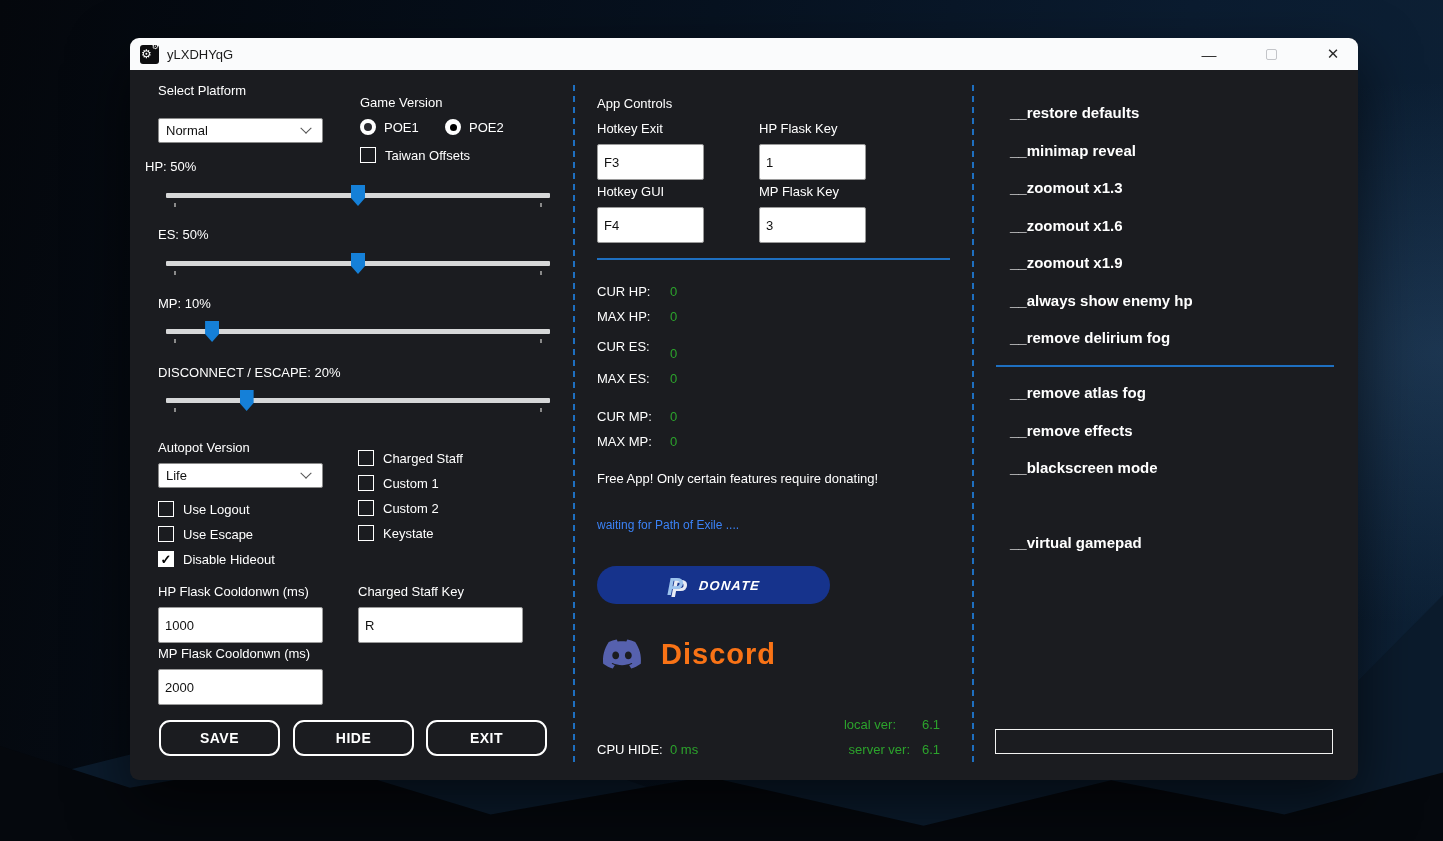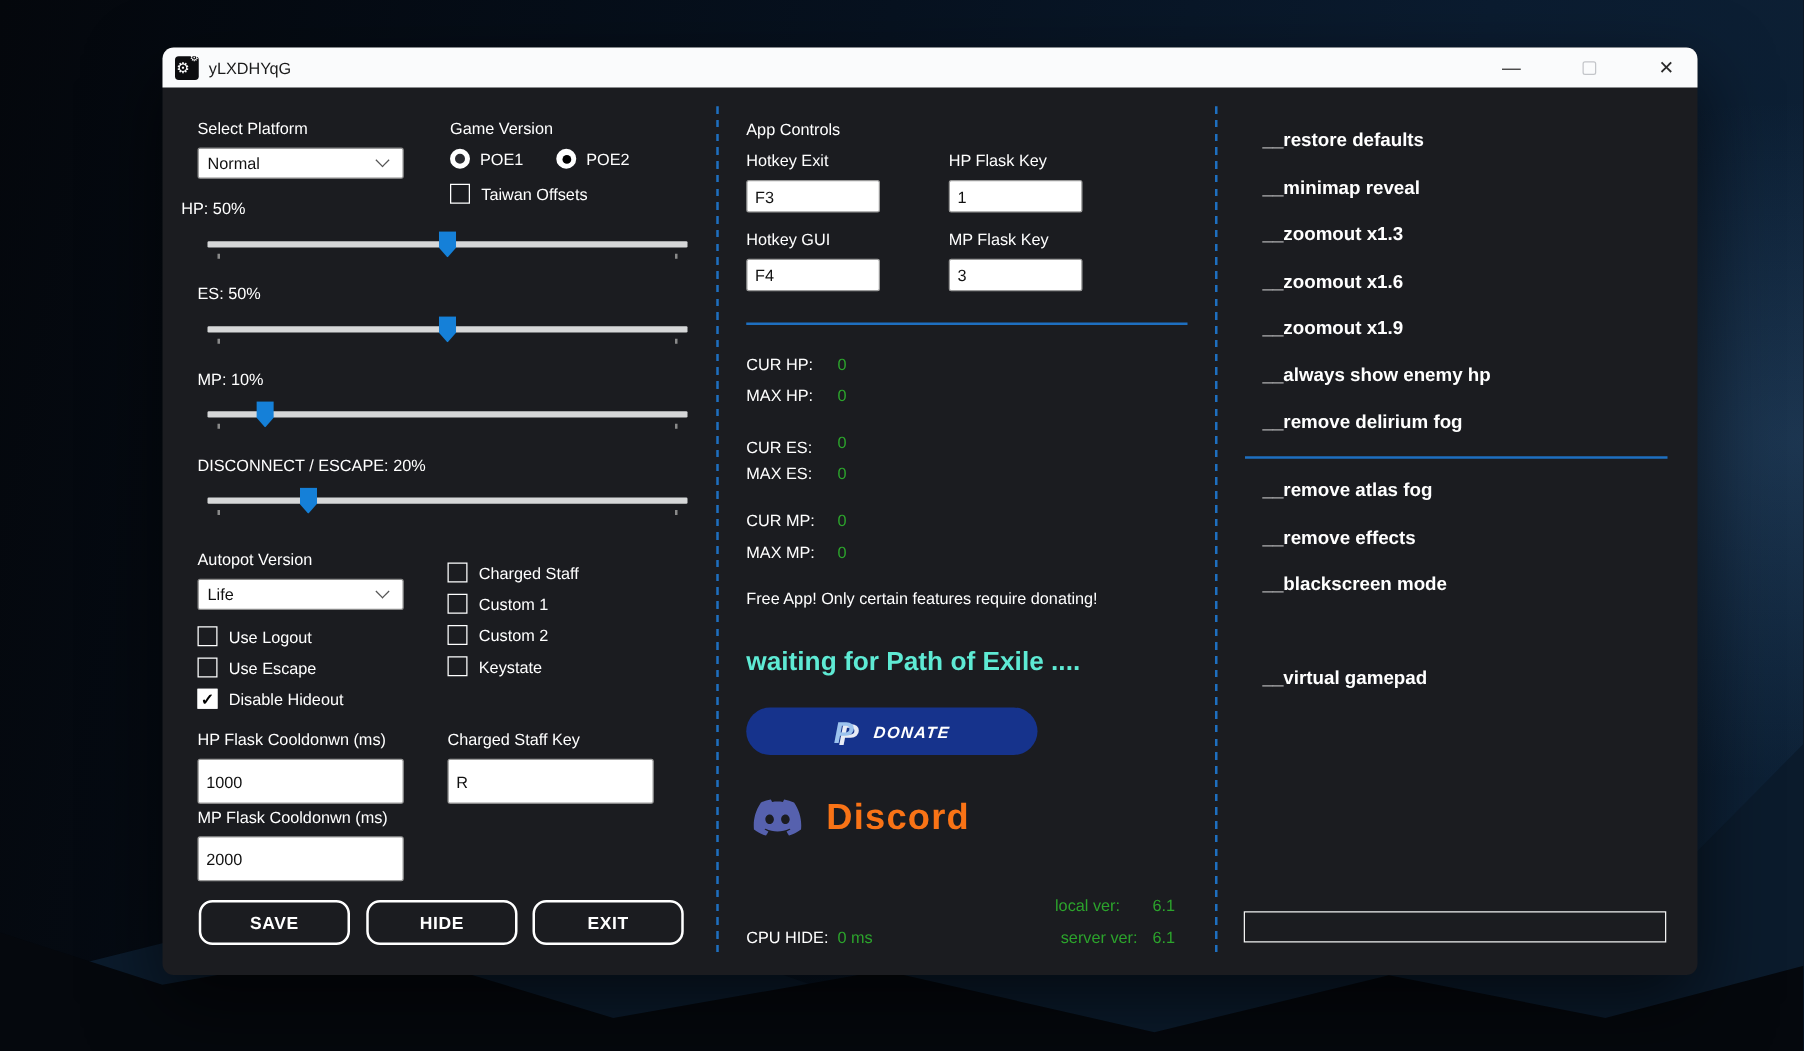--- a/index.html
+++ b/index.html
@@ -36,21 +36,21 @@
 
   
   .lbl { position:absolute; color:#fff; font-size:13px; white-space:nowrap; }
   .select { position:absolute; width:165px; height:25px; background:#fff; border:1px solid #8a8a8a;
     border-radius:2px; display:flex; align-items:center; }
   .sel-val { margin-left:7px; font-size:13px; color:#111; flex:1; }
   .chev { width:8px; height:8px; border-right:1.6px solid #555; border-bottom:1.6px solid #555;
     transform:rotate(45deg) translate(-2px,-2px); margin-right:12px; }
   .tin { position:absolute; width:165px; height:36px; background:#fff; border:1px solid #9a9a9a;
     border-radius:2px; font-size:13px; color:#111; padding-left:6px; font-family:"Liberation Sans",sans-serif; }
-  .tin-m { width:107px; height:26px; }
+  .tin-m { width:107px; height:36px; }
   .slider { position:absolute; left:36px; width:384px; height:24px; }
   .track { position:absolute; left:0; top:8px; width:100%; height:5px; background:#d6d7d8; border-radius:1px; }
   .thumb { position:absolute; top:0; width:14px; height:21px; background:#1580d8;
     clip-path:polygon(0 0,100% 0,100% 62%,50% 100%,0 62%); }
   .tick { position:absolute; top:18px; width:2px; height:4px; background:#8a8a8a; }
   .tick.t-l { left:8px; } .tick.t-r { right:8px; }
   .check { position:absolute; display:flex; align-items:flex-end; gap:9px; }
   .cb { width:16px; height:16px; border:1.6px solid #fff; background:#1b1c20; display:inline-flex;
     align-items:center; justify-content:center; }
   .cb.on { background:#fff; }
@@ -63,21 +63,21 @@
     border-radius:50%; background:#000; }
   .wbtn { position:absolute; width:121px; height:36px; background:transparent; border:2px solid #fff;
     border-radius:11px; color:#fff; font-weight:bold; font-size:14px; letter-spacing:.5px;
     display:flex; align-items:center; justify-content:center; font-family:"Liberation Sans",sans-serif; }
   .vdash { position:absolute; top:47px; width:2px; height:682px;
     background:repeating-linear-gradient(180deg,#1e6fc0 0 6px,transparent 6px 11px); }
   .hline { position:absolute; height:2px; background:#1e6fc0; }
   .statlab { position:absolute; color:#fff; font-size:13px; }
   .statval { position:absolute; color:#2ca32c; font-size:13px; }
   .ritem { position:absolute; left:880px; color:#fff; font-size:15px; font-weight:bold; white-space:nowrap; }
-  .waiting { position:absolute; color:#5eead4; font-size:21px; font-weight:bold; }
+  .waiting { position:absolute; color:#3b82f6; font-size:12px; font-weight:normal; }
   .paypal { position:absolute; width:233px; height:38px; background:#16338c; border-radius:19px;
     display:flex; align-items:center; justify-content:center; gap:12px; }
   .pp-logo { position:relative; width:20px; height:24px; font-style:italic; font-weight:bold; font-size:24px; }
   .pp-back { position:absolute; left:4px; top:2px; color:#e8ecf5; }
   .pp-front { position:absolute; left:0; top:0; color:#9cc3ee; }
   .pp-txt { color:#fff; font-size:13px; font-weight:bold; font-style:italic; letter-spacing:1.2px; transform:skewX(-6deg); }
   .discord { position:absolute; display:flex; align-items:center; gap:14px; }
   .dc-word { color:#f97316; font-size:29px; font-weight:bold; letter-spacing:1px; }
   .emptybox { position:absolute; left:865px; top:691px; width:338px; height:25px; background:transparent;
     border:1.6px solid #f2f2f2; }
@@ -97,21 +97,21 @@
         <span class="g2">⚙</span>
       </div>
       <span class="title-text">yLXDHYqG</span>
       <div class="winbtn btn-min">—</div>
       <div class="winbtn btn-max">
           <span class="sq"></span>
         </div>
       <div class="winbtn btn-close">✕</div>
     </div>
 
-    <div class="lbl" style="left:28px;top:57px">Select Platform</div>
+    <div class="lbl" style="left:28px;top:45px">Select Platform</div>
     <div class="select" style="left:28px;top:80px">
       <span class="sel-val">Normal</span>
       <span class="chev"></span>
     </div>
 
     <div class="lbl" style="left:230px;top:57px">Game Version</div>
     <div class="radio-g" style="left:230px;top:81px">
       <span class="rb"></span>
       <span class="clab">POE1</span>
     </div>
@@ -215,21 +215,21 @@
     <input class="tin tin-m" style="left: 467px; top: 169px;" value="F4">
     <div class="lbl" style="left:629px;top:146px">MP Flask Key</div>
     <input class="tin tin-m" style="left: 629px; top: 169px;" value="3">
 
     <div class="hline" style="left:467px;top:220px;width:353px"></div>
 
     <div class="statlab" style="left:467px;top:246px">CUR HP:</div>
     <div class="statval" style="left:540px;top:246px">0</div>
     <div class="statlab" style="left:467px;top:271px">MAX HP:</div>
     <div class="statval" style="left:540px;top:271px">0</div>
-    <div class="statlab" style="left:467px;top:312px">CUR ES:</div>
+    <div class="statlab" style="left:467px;top:301px">CUR ES:</div>
     <div class="statval" style="left:540px;top:308px">0</div>
     <div class="statlab" style="left:467px;top:333px">MAX ES:</div>
     <div class="statval" style="left:540px;top:333px">0</div>
     <div class="statlab" style="left:467px;top:371px">CUR MP:</div>
     <div class="statval" style="left:540px;top:371px">0</div>
     <div class="statlab" style="left:467px;top:396px">MAX MP:</div>
     <div class="statval" style="left:540px;top:396px">0</div>
 
     <div class="lbl" style="left:467px;top:433px">Free App! Only certain features require donating!</div>
     <div class="waiting" style="left:467px;top:480px">waiting for Path of Exile ....</div>

